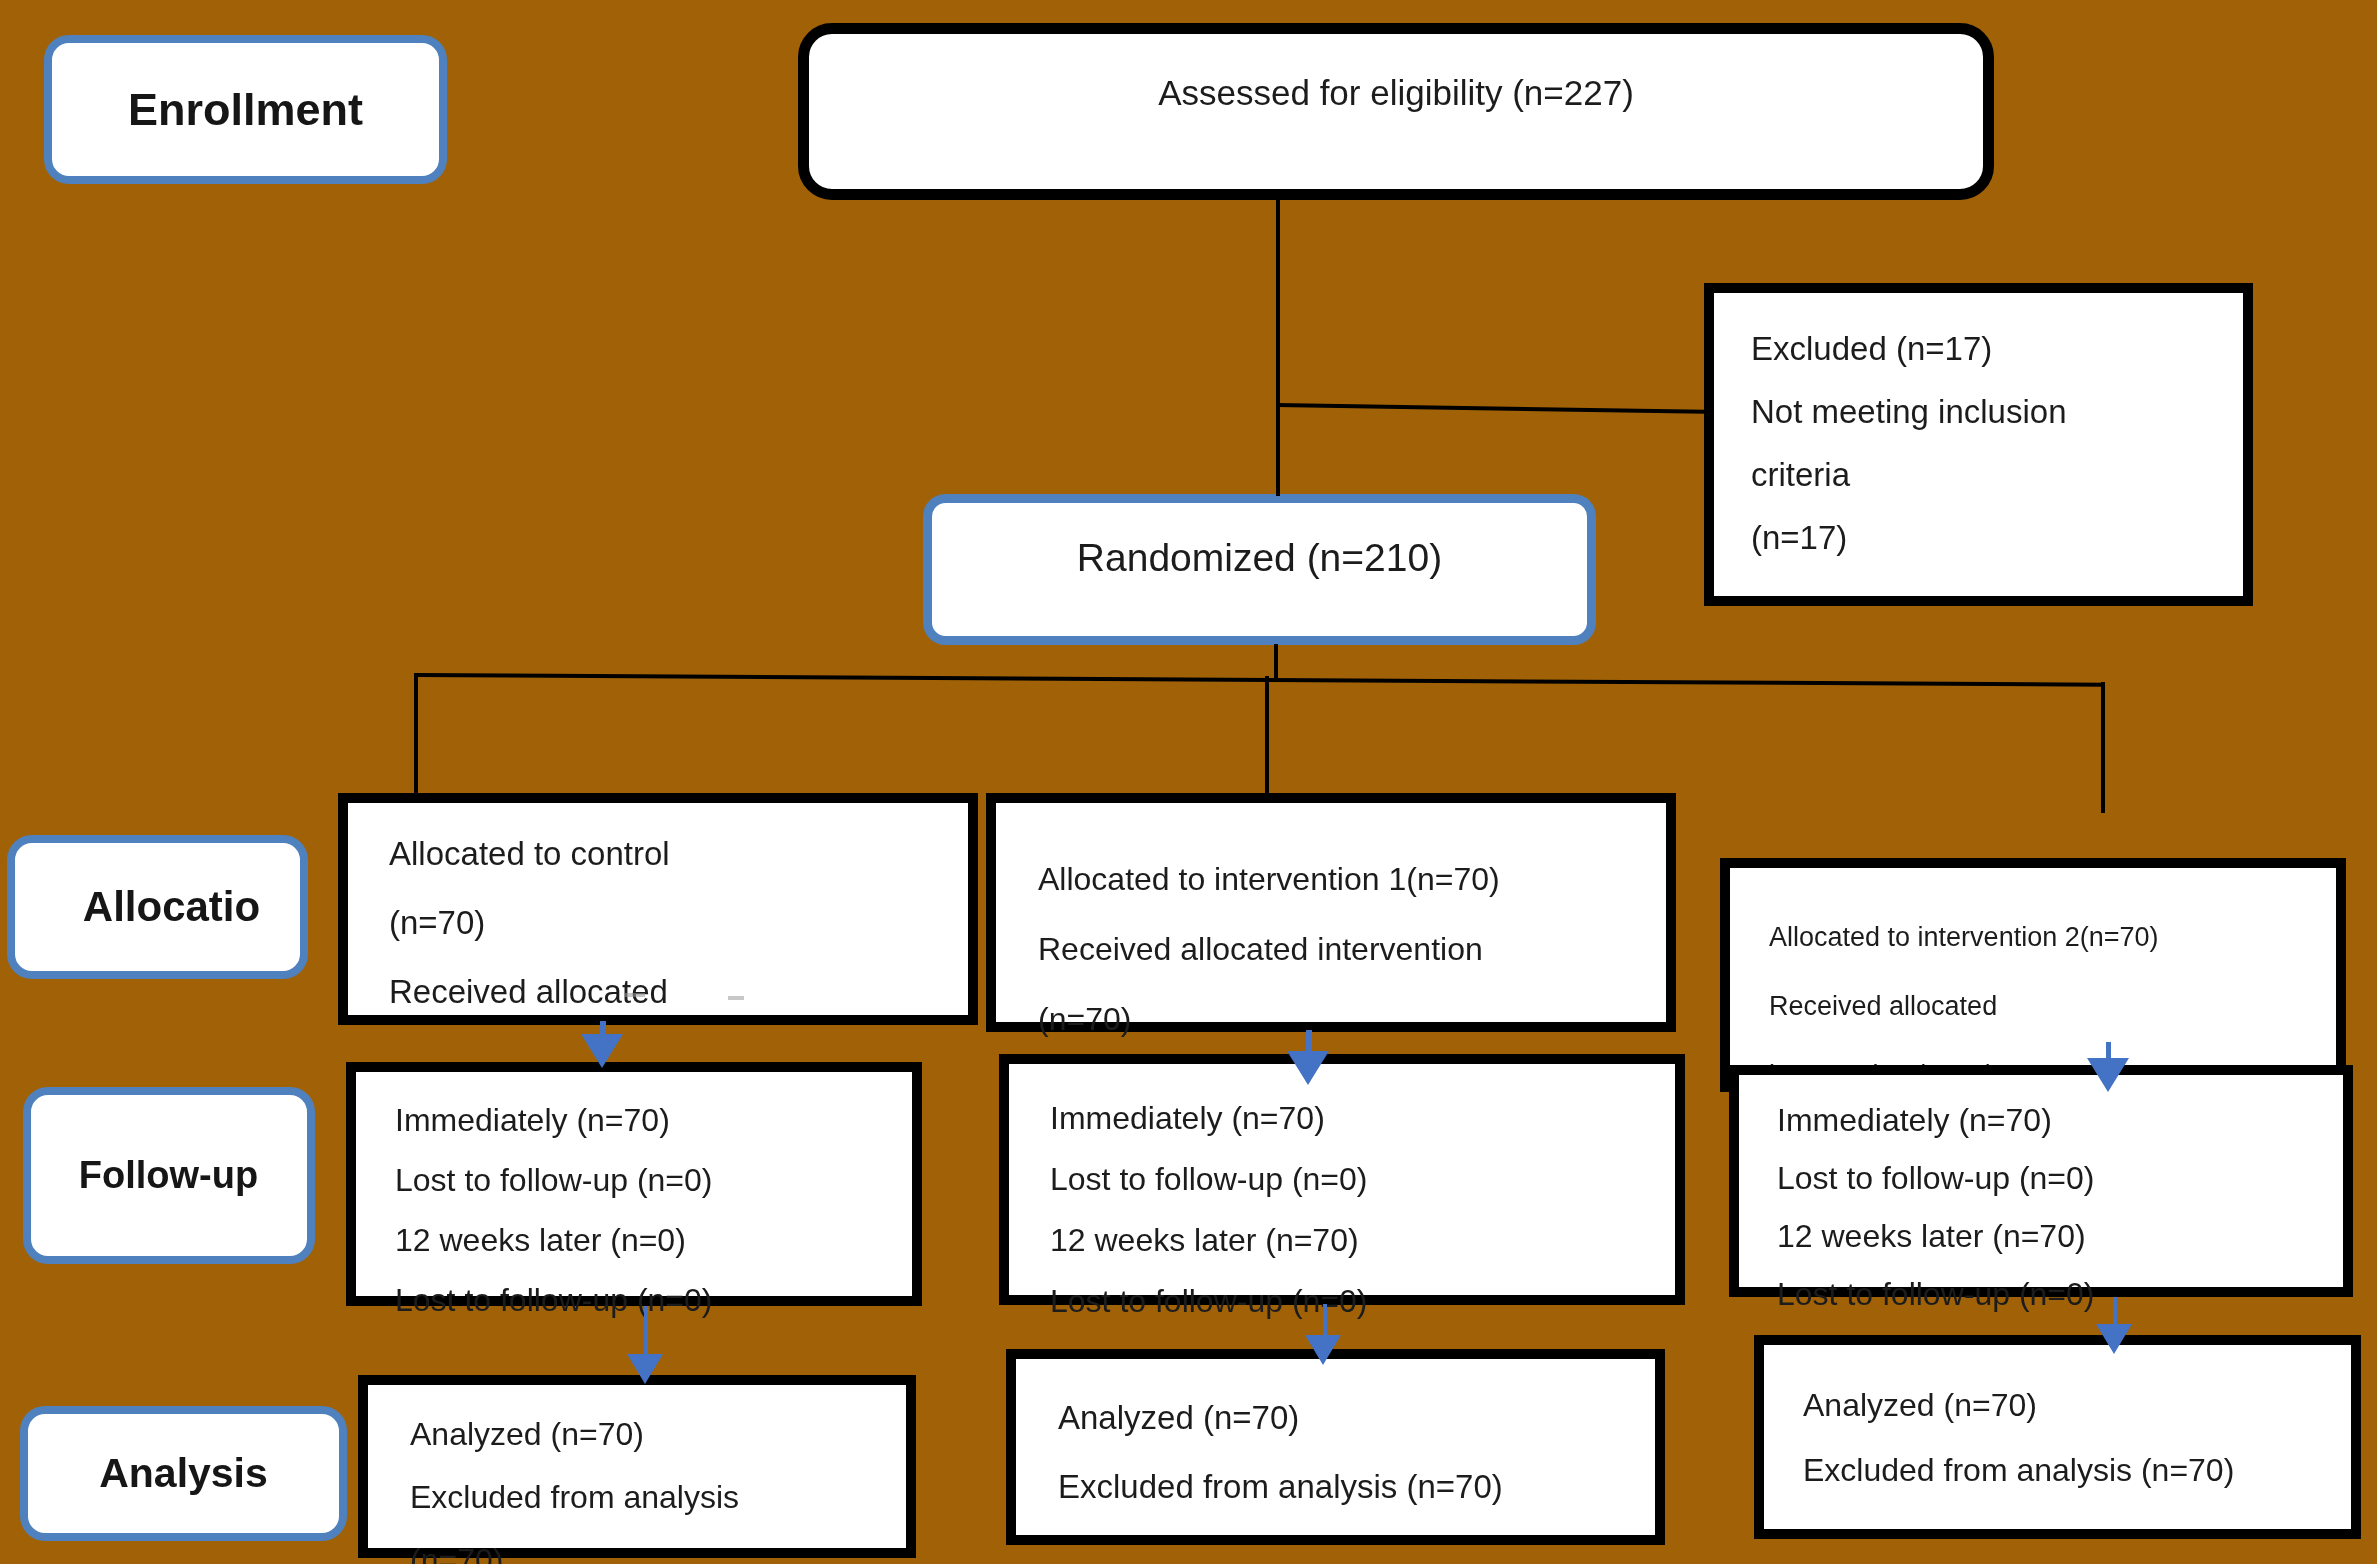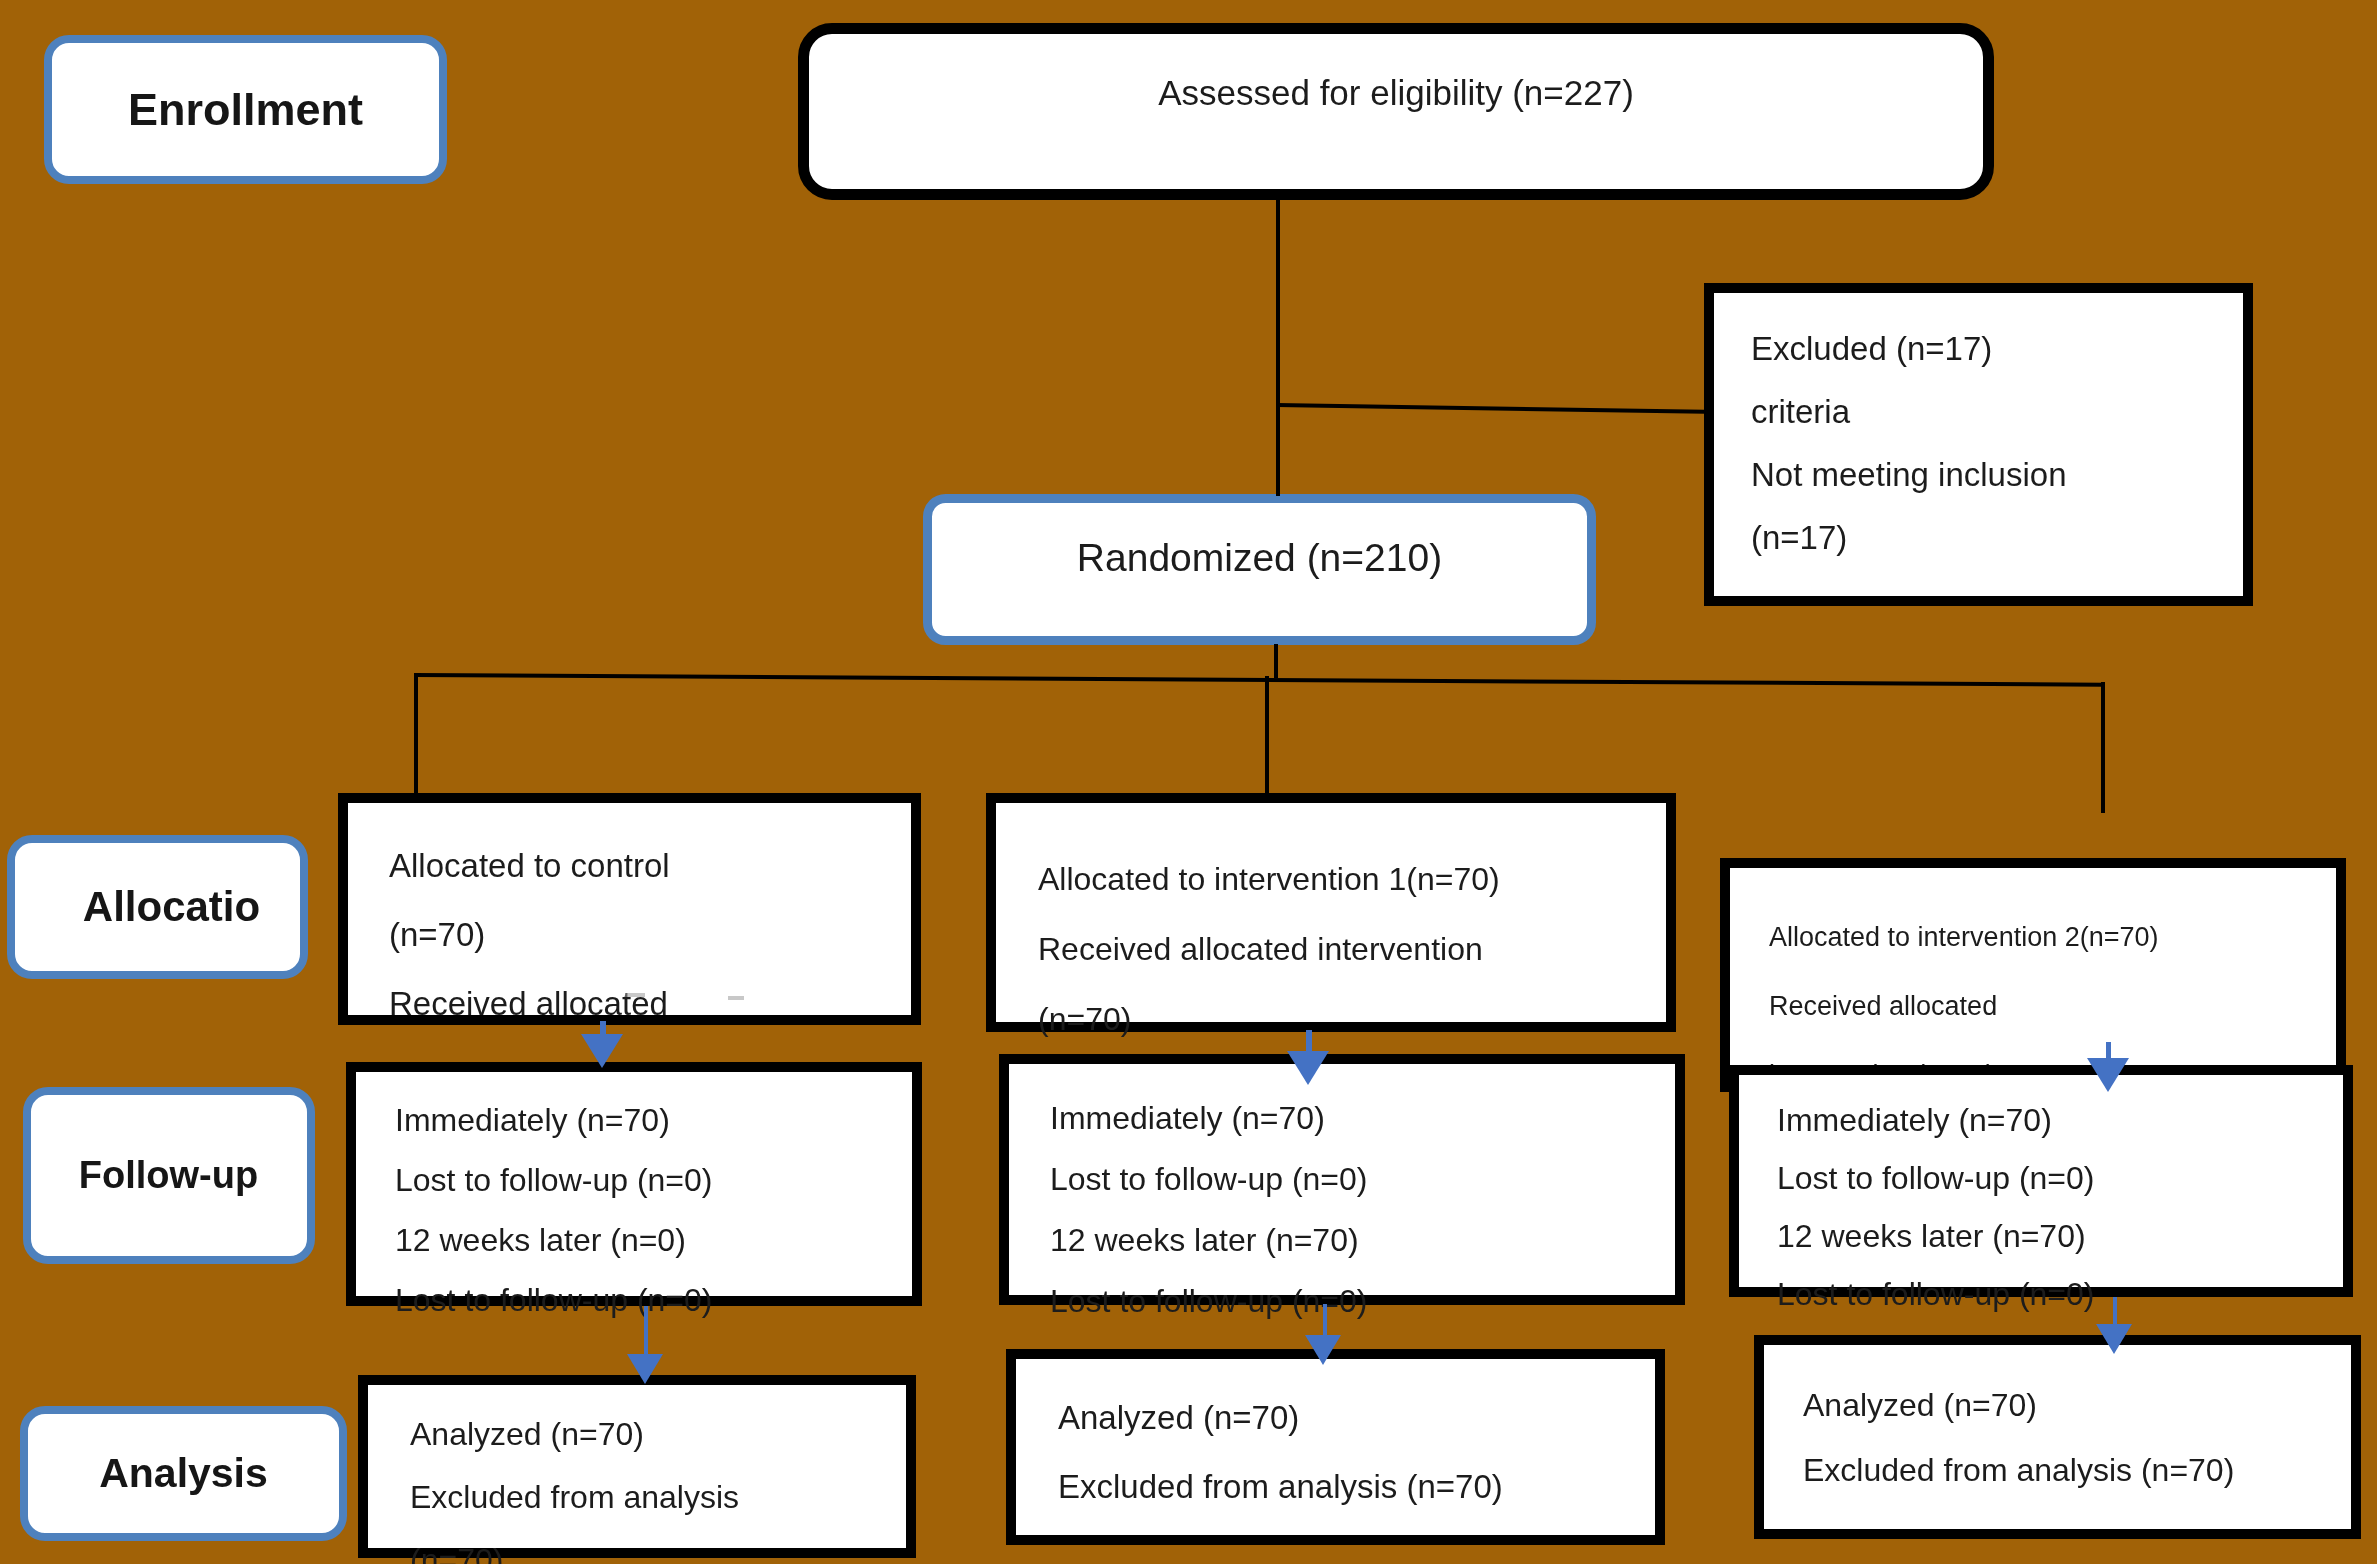--- a/index.html
+++ b/index.html
@@ -51,21 +51,21 @@
     font-size:35px;padding-bottom:38px;
   }
   #box-excluded{left:1704px;top:283px;width:549px;height:323px;padding:24px 21px 0 37px;font-size:33px;line-height:63px;}
   #box-randomized{
     left:923px;top:494px;width:673px;height:151px;
     border:9.2px solid var(--c-label);border-radius:22.5px;
     display:flex;align-items:center;justify-content:center;
     font-weight:normal;font-size:39px;padding-bottom:24px;background:#fff;
     position:absolute;box-sizing:border-box;
   }
-  #box-alloc-control{left:338px;top:793px;width:583px;height:232px;padding:28px 14px 0 41px;font-size:33px;line-height:69px;}
+  #box-alloc-control{left:338px;top:793px;width:640px;height:232px;padding:16px 14px 0 41px;font-size:33px;line-height:69px;}
   #box-alloc-int1{left:986px;top:793px;width:690px;height:239px;padding:41px 14px 0 42px;font-size:32px;line-height:70px;}
   #box-alloc-int2{left:1720px;top:858px;width:626px;height:234px;padding:35px 14px 0 39px;font-size:27px;line-height:69px;}
   #box-fu-control{left:346px;top:1062px;width:576px;height:244px;padding:18.3px 7px 0 39px;font-size:32px;line-height:60px;}
   #box-fu-int1{left:999px;top:1054px;width:686px;height:251px;padding:24px 7px 0 41px;font-size:32px;line-height:61px;}
   #box-fu-int2{left:1729px;top:1065px;width:624px;height:232px;padding:15.5px 7px 0 38px;font-size:32px;line-height:58px;}
   #box-an-control{left:358px;top:1375px;width:558px;height:183px;padding:18.3px 7px 0 42px;font-size:32px;line-height:63px;}
   #box-an-int1{left:1006px;top:1349px;width:659px;height:196px;padding:24px 7px 0 42px;font-size:33px;line-height:69px;}
   #box-an-int2{left:1754px;top:1335px;width:607px;height:204px;padding:28px 7px 0 39px;font-size:32px;line-height:65px;}
 
   
@@ -116,22 +116,22 @@
   </div>
   <div class="lbl" id="lbl-analysis">
     <span>Analysis</span>
   </div>
 
   <div class="bbox" id="box-assessed">
     <span>Assessed for eligibility (n=227)</span>
   </div>
   <div class="bbox" id="box-excluded">
     <div>Excluded (n=17)</div>
+    <div>Not meeting inclusion</div>
     <div>criteria</div>
-    <div>Not meeting inclusion</div>
     <div>(n=17)</div>
   </div>
   <div id="box-randomized">
     <span>Randomized (n=210)</span>
   </div>
 
   <div class="bbox" id="box-alloc-control">
     <div>Allocated to control</div>
     <div>(n=70)</div>
     <div>Received allocated</div>

